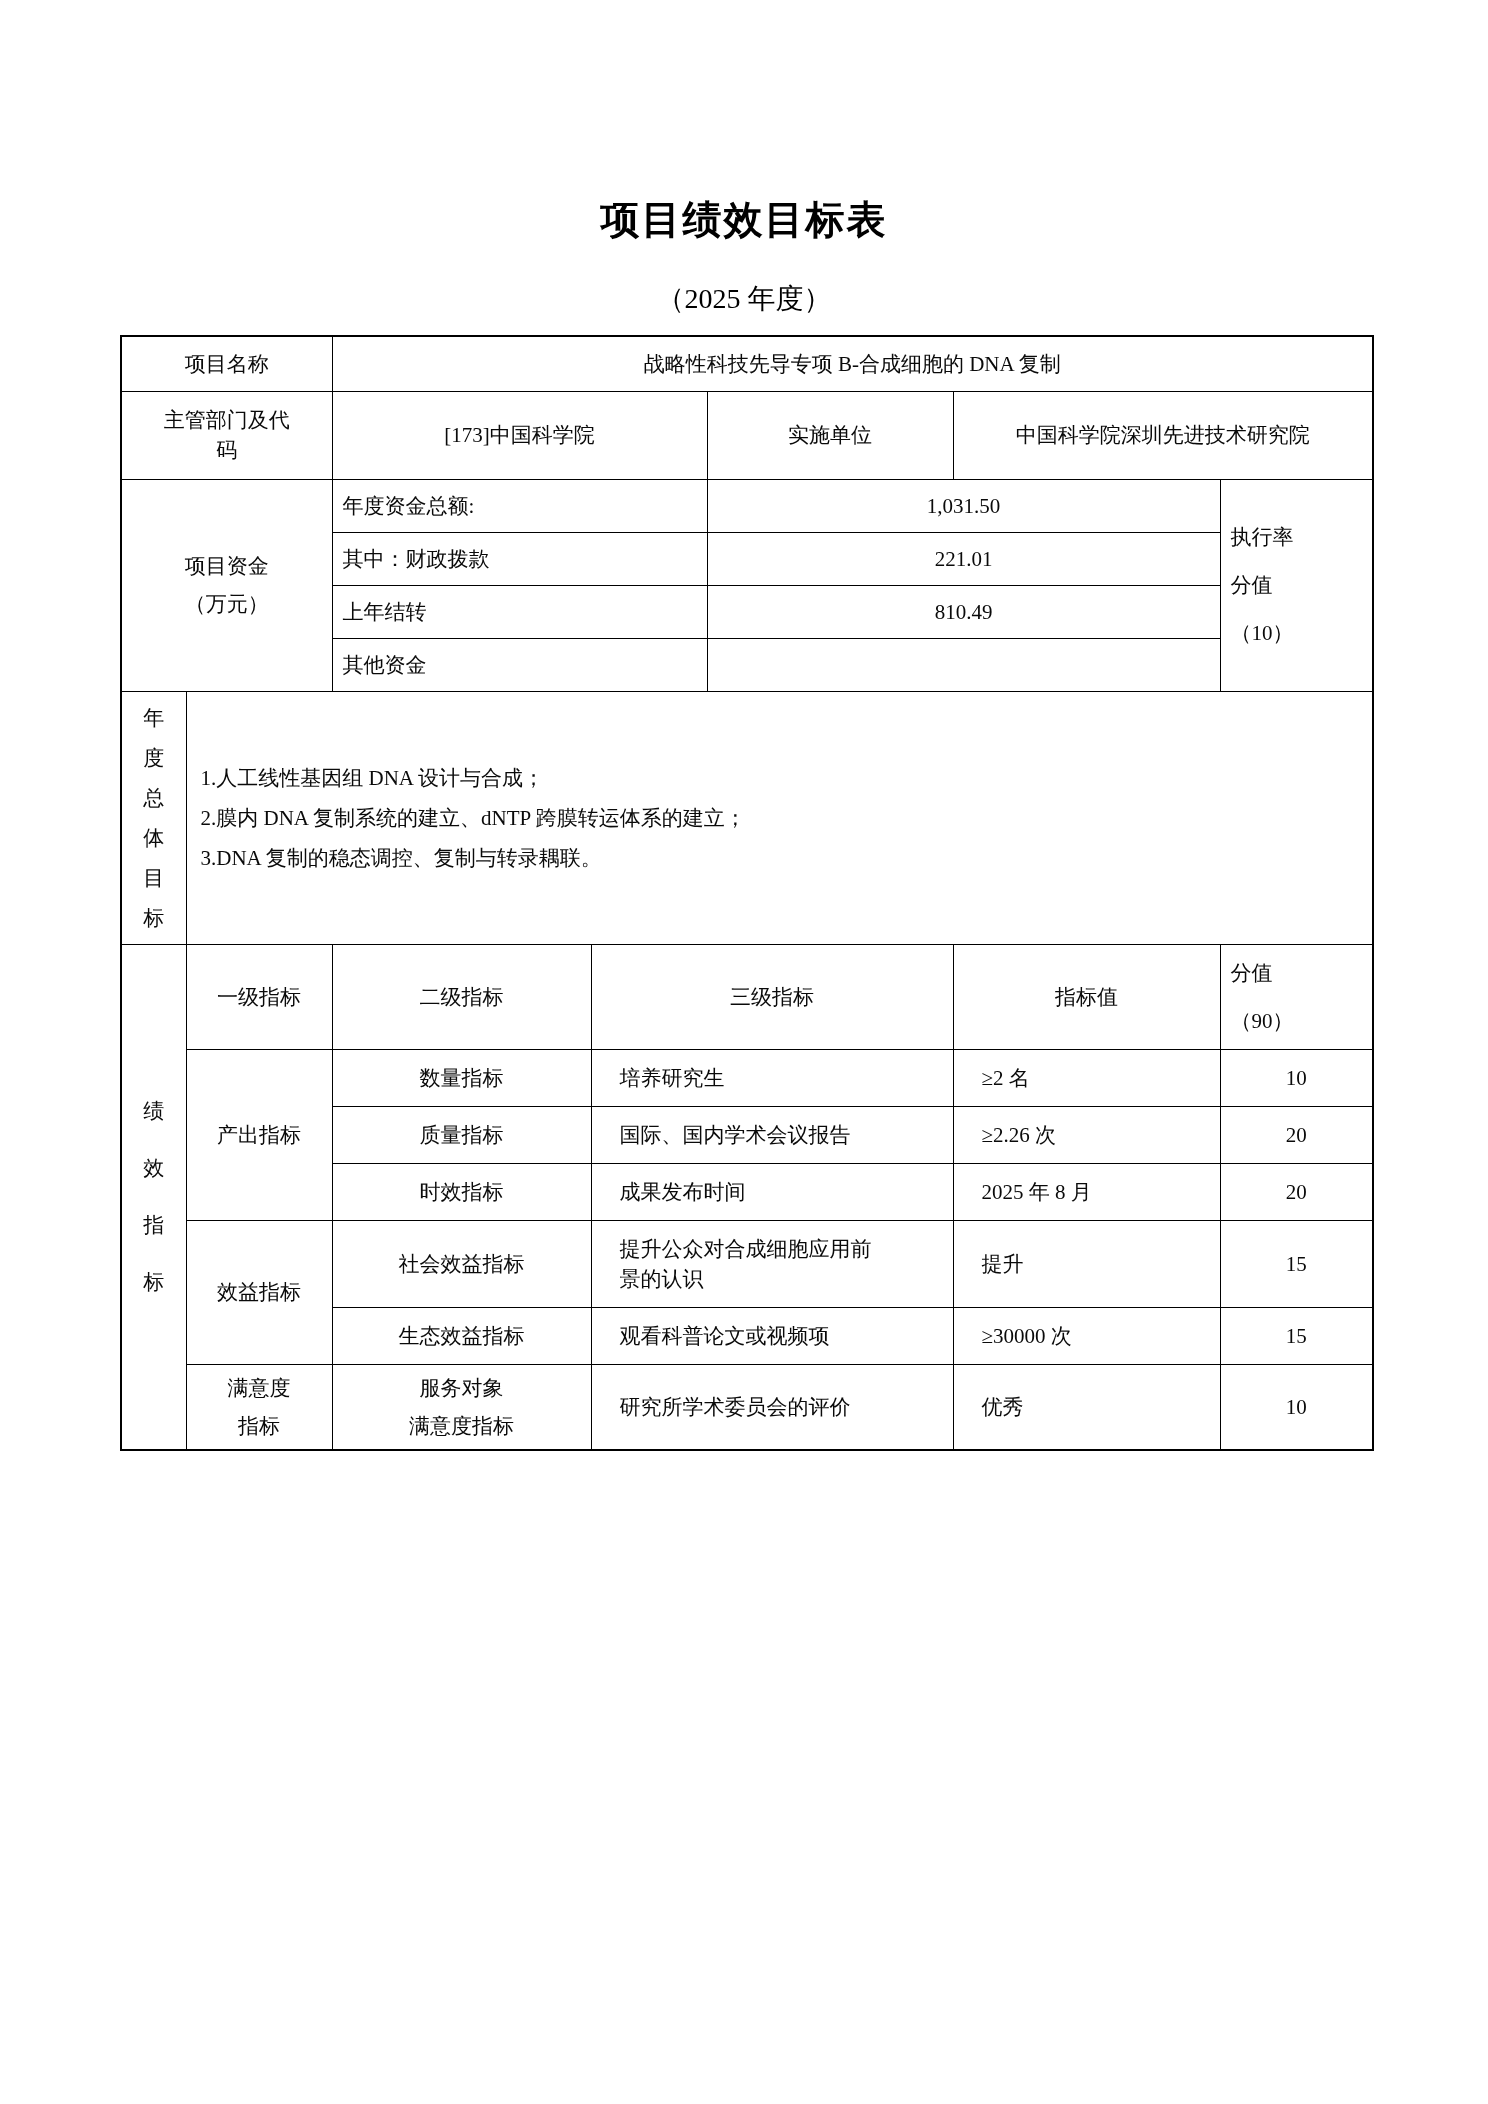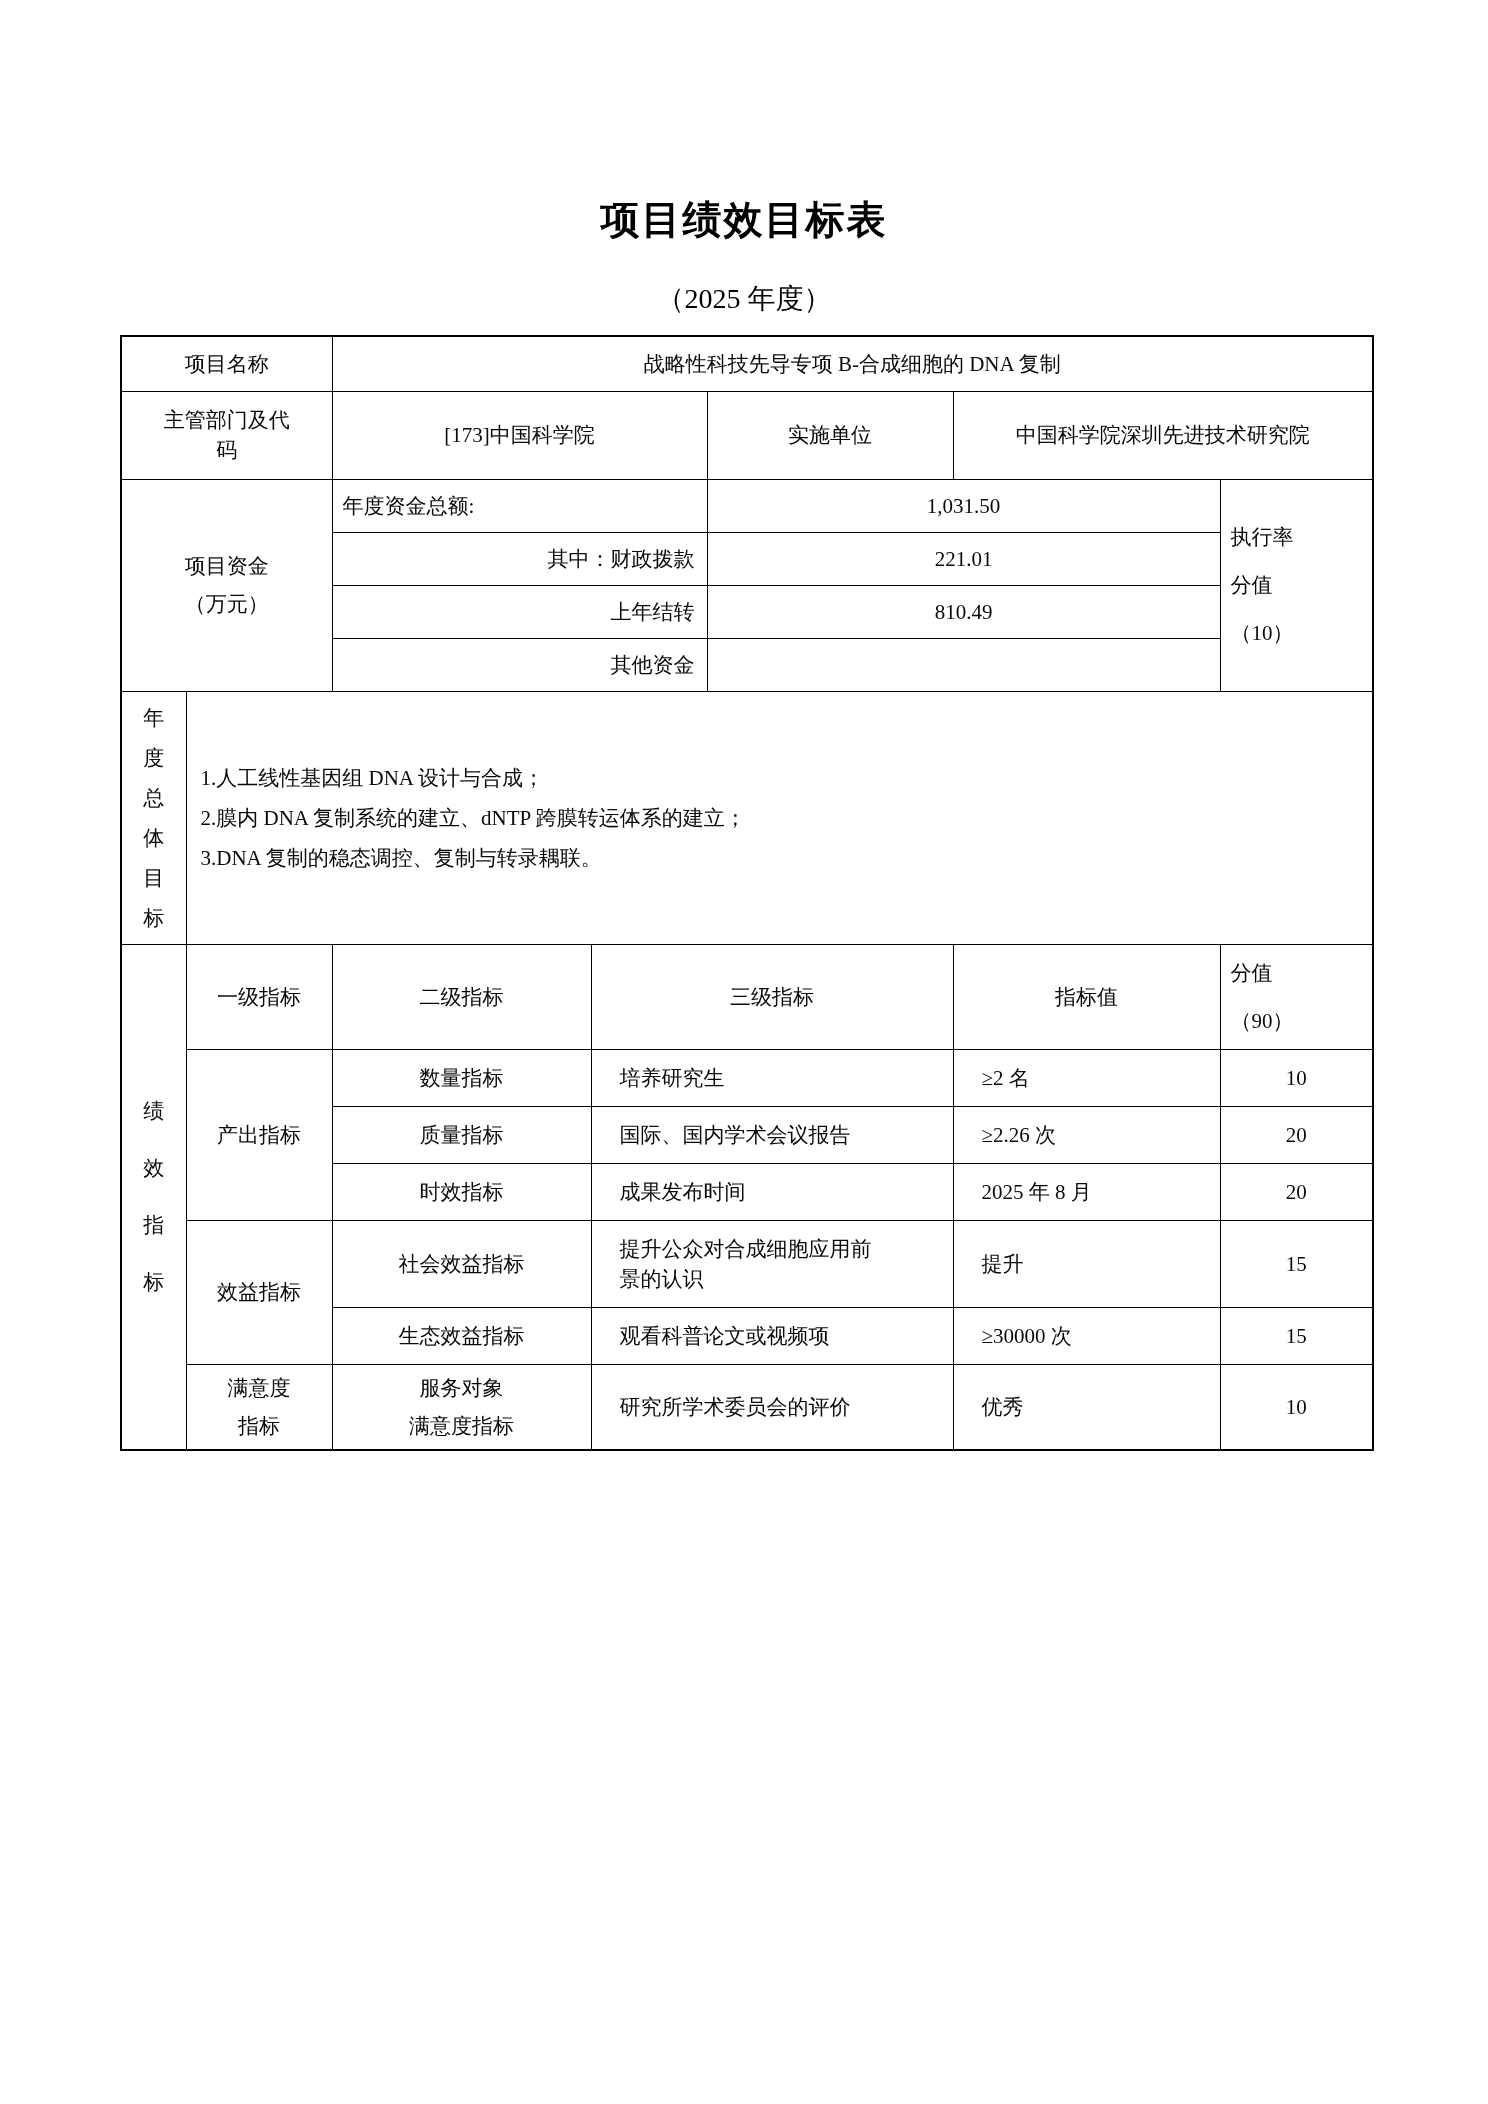--- a/index.html
+++ b/index.html
@@ -24,21 +24,21 @@
     border:2px solid #000;
   }
   td{
     border:1px solid #000;
     font-size:21px;line-height:30px;color:#0a0a0a;
     padding:4px 10px;vertical-align:middle;
     overflow:hidden;
   }
   .c{text-align:center;}
   .l{text-align:left;}
-  .r{text-align:right;padding-right:12px;}
+  .r{text-align:left;padding-right:12px;}
   .pre{white-space:pre-line;}
   .pad-l{padding-left:28px;}
   .fund-first{}
   .vlab{white-space:pre-line;text-align:center;line-height:40px;padding:6px 0;}
   .vlab-perf{line-height:57px;}
   .goal-content{white-space:pre-line;line-height:40px;padding:10px 14px;text-align:left;}
   .score-lab{white-space:pre-line;line-height:48px;text-align:left;}
   .two-line{line-height:38px;}
   
   .h55{height:55px}.h88{height:88px}.h53{height:53px}.h240{height:240px}

